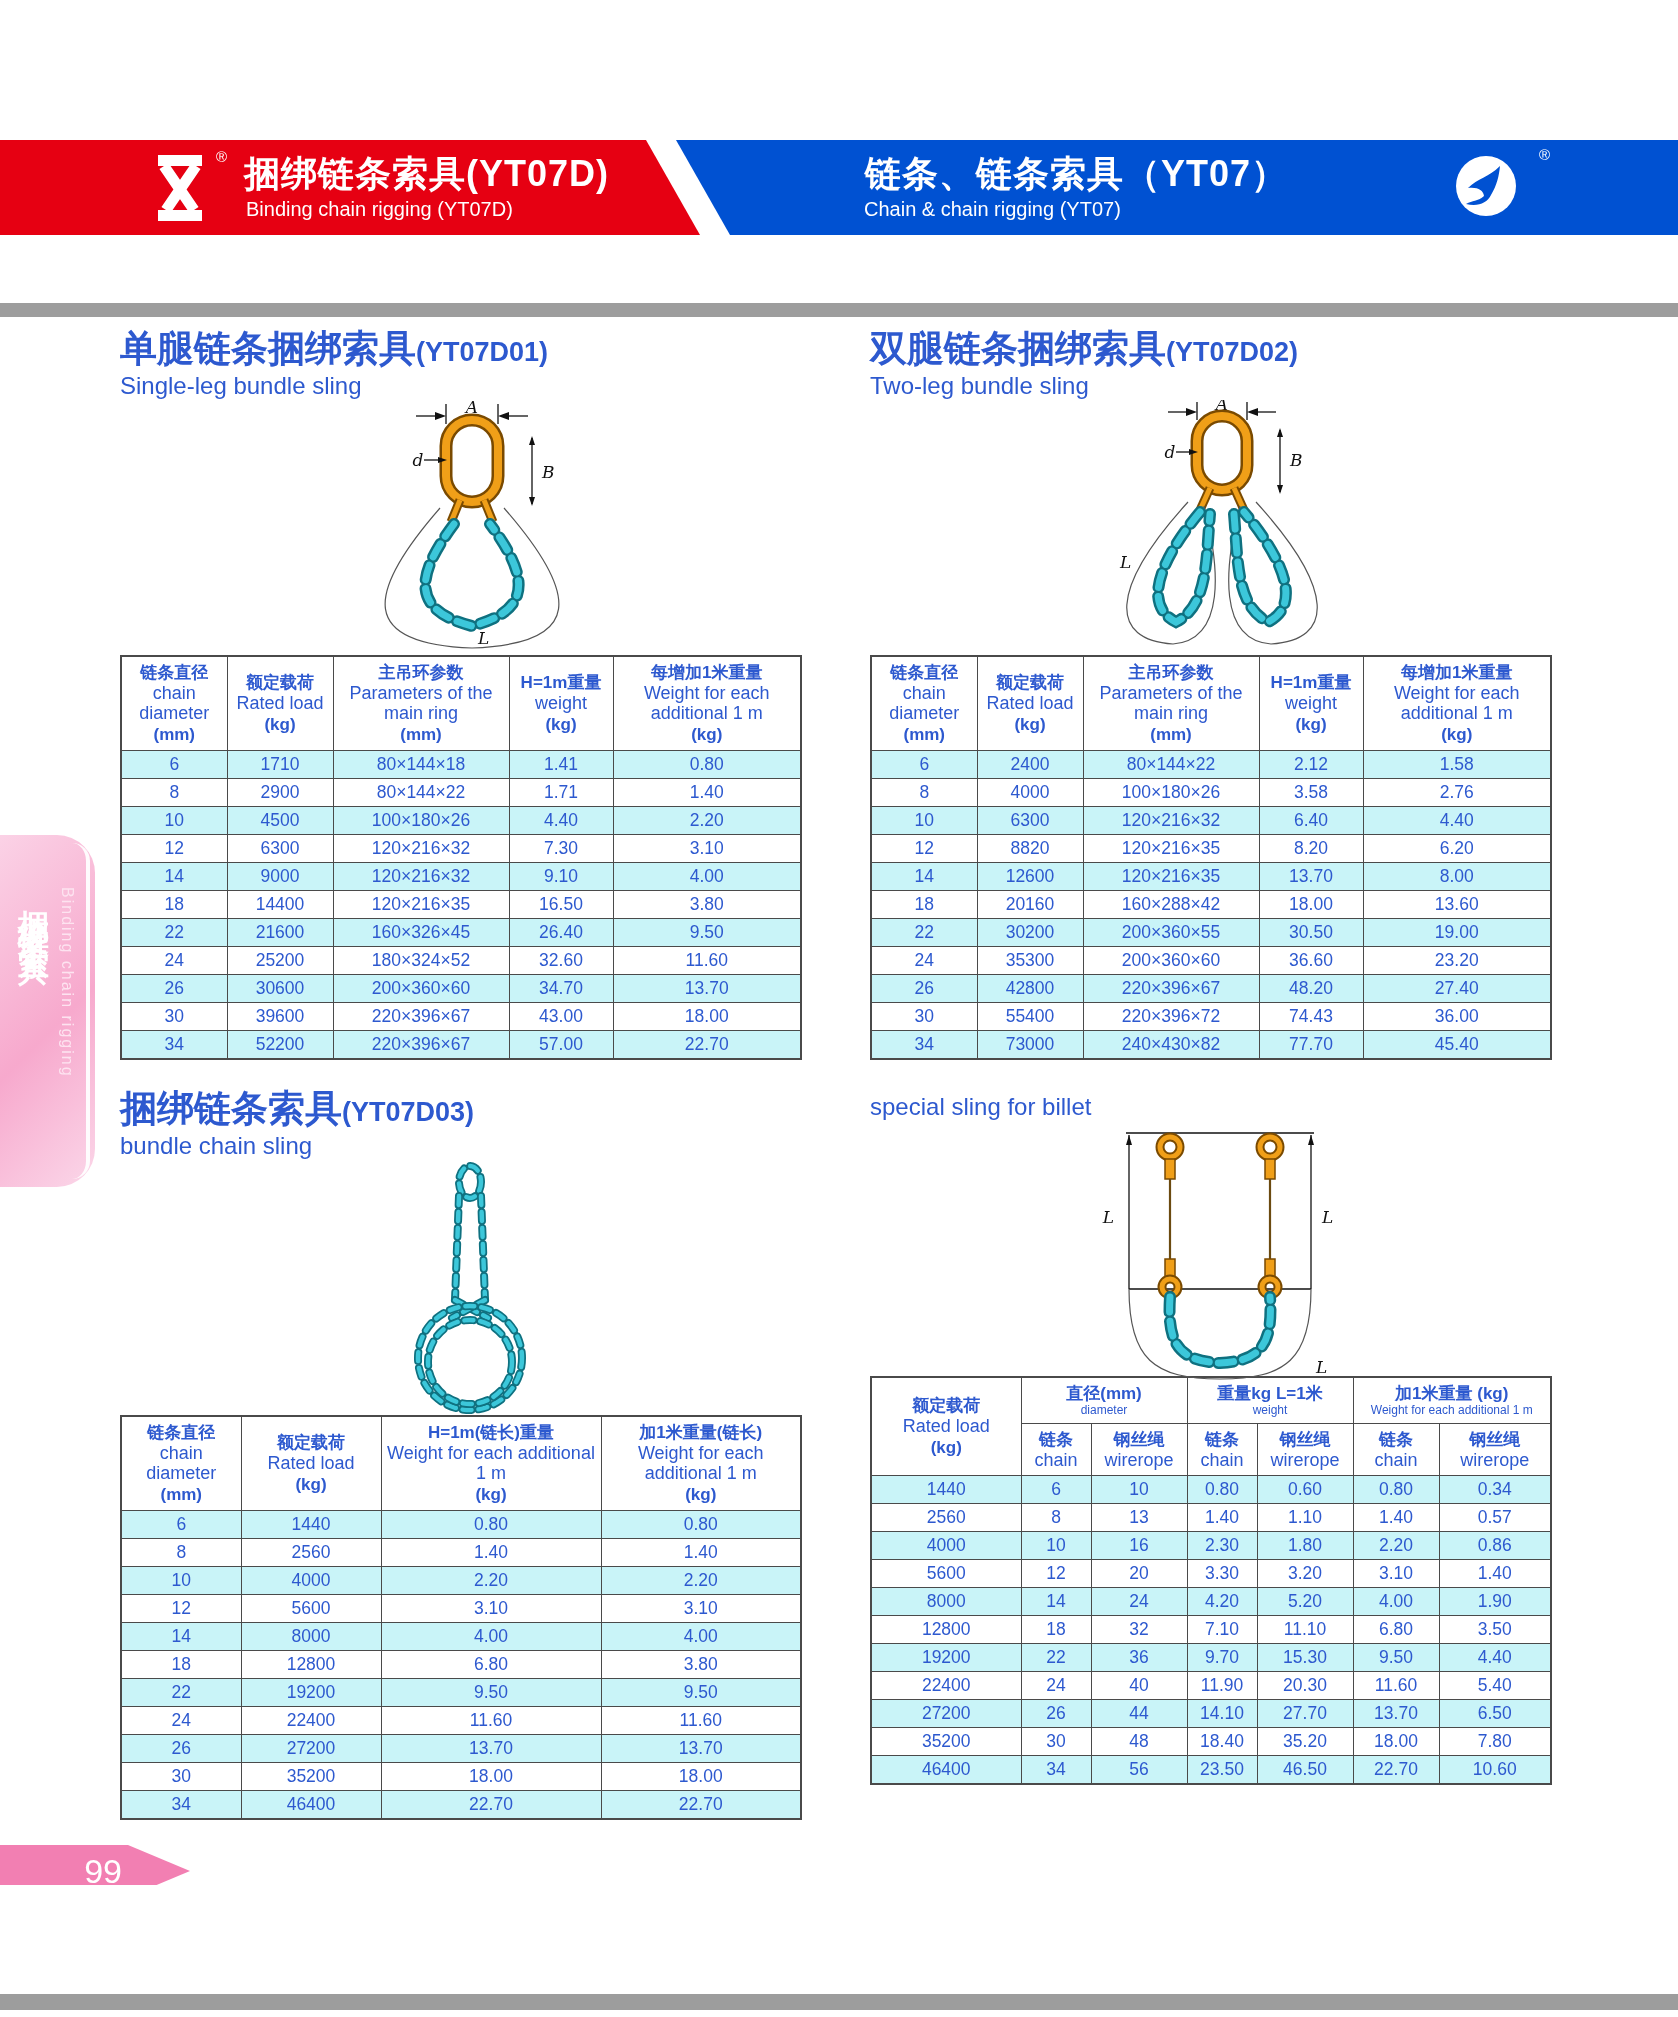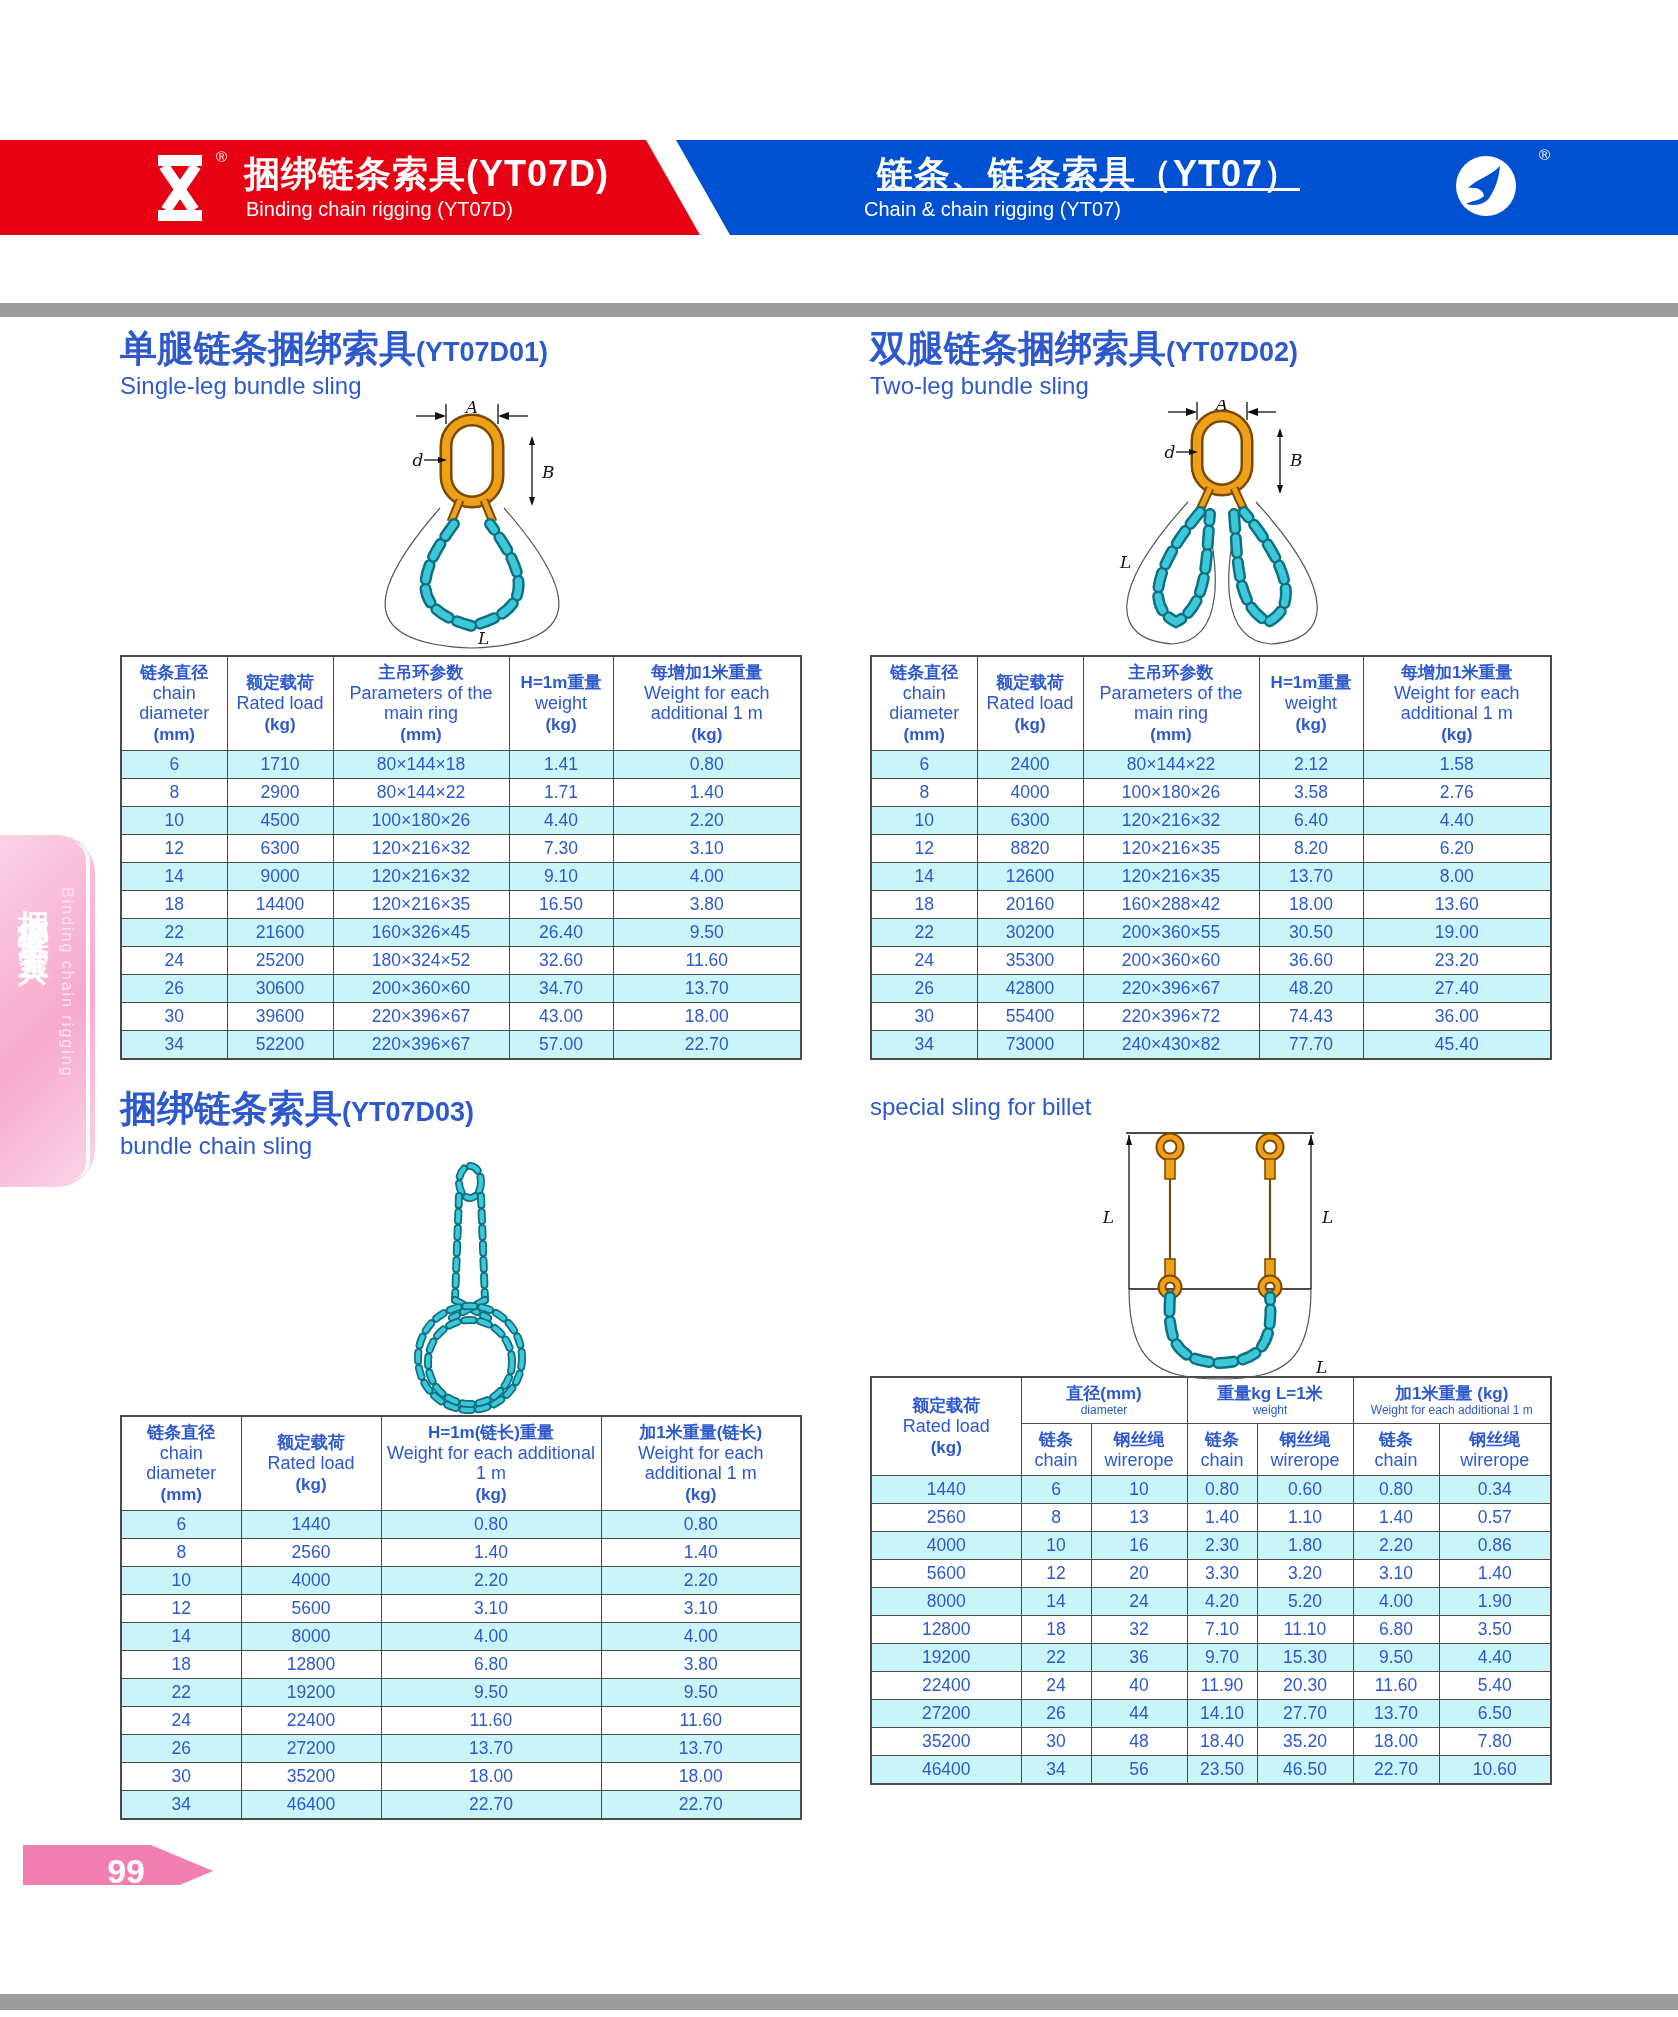--- a/index.html
+++ b/index.html
@@ -66,40 +66,40 @@
   .ch2L { fill:none; stroke:#3cc7da; stroke-width:4.5; stroke-dasharray:9 7; stroke-linecap:round; }
   .dim { stroke:#111; stroke-width:1.3; }
   .outline { fill:none; stroke:#555; stroke-width:1.2; }
   .dlabel { font:italic 17px "DejaVu Serif","Liberation Serif",serif; fill:#111; }
   .wire { stroke:#6b4a10; stroke-width:2.2; }
   .ferr { fill:#f09f18; stroke:#7a4a00; stroke-width:1.5; }
 
   
   .pennant { position:absolute; left:0; top:1845px; width:190px; height:40px; background:#f27fb2;
     clip-path:polygon(0 0,128px 0,190px 26px,128px 52px,0 52px);
-    color:#fff; font-weight:bold; font-size:34px; line-height:52px; text-align:right; padding-right:68px;margin-left:23px; }
+    color:#fff; font-weight:normal; font-size:34px; line-height:52px; text-align:right; padding-right:68px; }
 </style>
 </head>
 <body>
 
 <div class="page">
 
   <div class="banner-red">
     <svg class="logo-mark" width="64" height="66" viewBox="0 0 64 66">
       <rect x="10" y="0" width="44" height="11" fill="#fff"></rect>
       <rect x="10" y="55" width="44" height="11" fill="#fff"></rect>
       <path d="M16,11 L46,55 M48,11 L18,55" stroke="#fff" stroke-width="11"></path>
     </svg>
     <span class="reg" style="left:216px; top:8px;">®</span>
     <div class="banner-title" style="left:244px; top:10px;">捆绑链条索具(YT07D)</div>
     <div class="banner-sub" style="left:246px; top:58px;">Binding chain rigging (YT07D)</div>
   </div>
 
   <div class="banner-blue">
-    <div class="banner-title" style="left:213px; top:10px;text-decoration:underline;">链条、链条索具（YT07）</div>
+    <div class="banner-title" style="left:201px; top:10px;">链条、链条索具（YT07）</div>
     <div class="banner-sub" style="left:200px; top:58px;">Chain &amp; chain rigging (YT07)</div>
     <svg class="bird-badge" viewBox="0 0 64 64">
       <circle cx="32" cy="32" r="30" fill="#fff"></circle>
       <path d="M46,12 C34,24 24,24 14,34 C24,33 29,36 30,42 C23,48 19,46 12,50 C24,53 33,49 37,41 C43,31 45,22 46,12 Z" fill="#0051d2"></path>
     </svg>
     <span class="reg" style="right:128px; top:6px;">®</span>
   </div>
 
   <div class="bar bar-top"></div>
 

